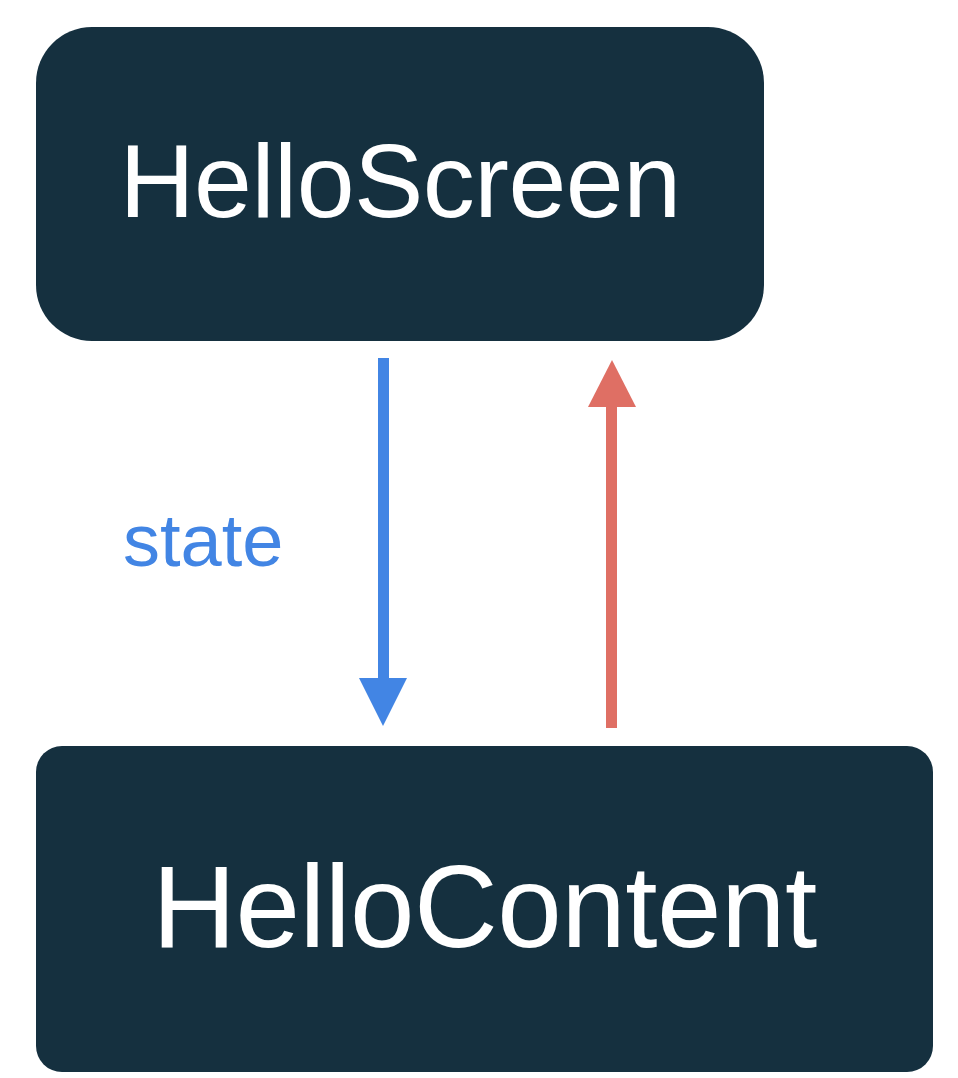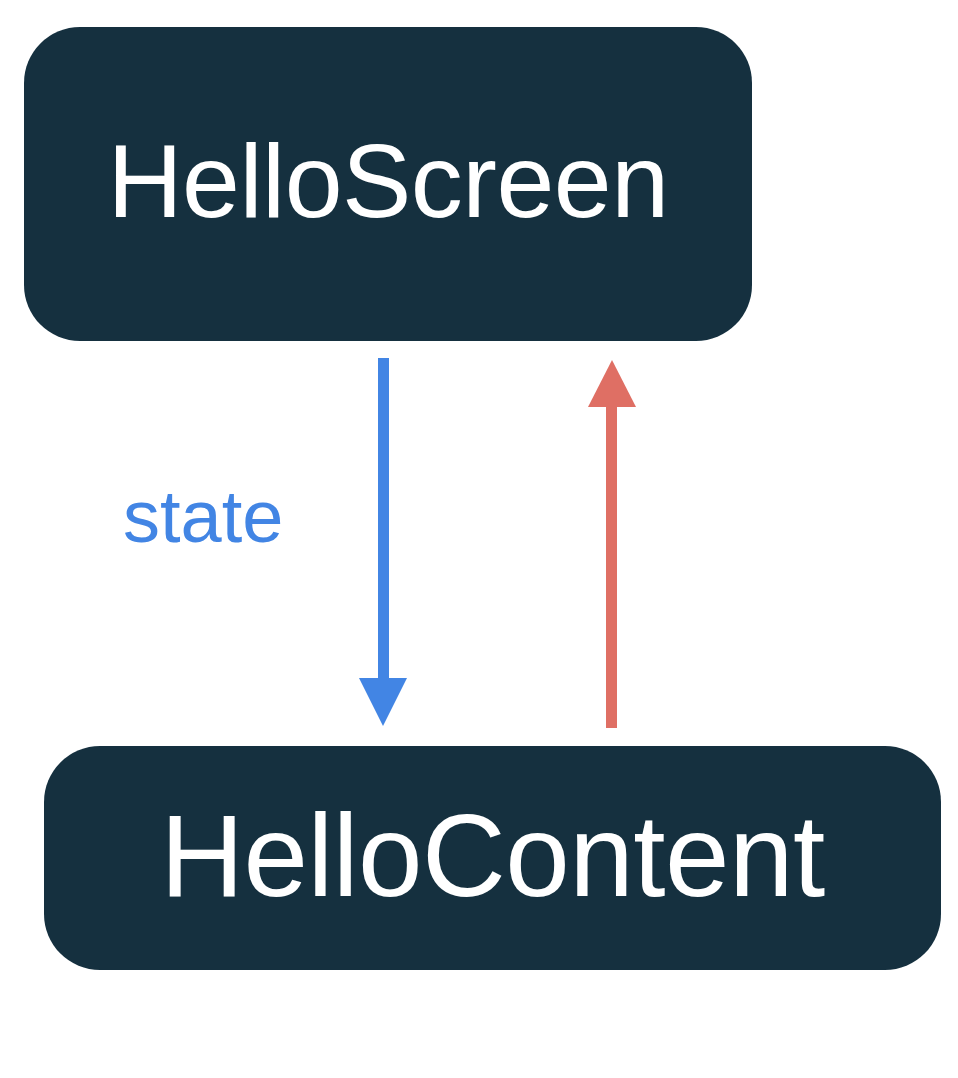--- a/index.html
+++ b/index.html
@@ -28,35 +28,36 @@
     justify-content: center;
     box-sizing: border-box;
     border-radius: 56px;
     background: #15303f;
     color: #ffffff;
     letter-spacing: -0.5px;
     white-space: nowrap;
     user-select: none;
   }
   #node-screen {
-    left: 24px;
+    left: 36px;
     top: 27px;
     width: 728px;
     height: 314px;
   }
   #node-screen .node-label {
     font-size: 104px;
     line-height: 1;
     padding-bottom: 6px;
   }
   #node-content {
-    left: 44px;
+    left: 36px;
     top: 746px;
     width: 897px;
-    height: 224px;
+    height: 326px;
+    border-radius: 26px;
   }
   #node-content .node-label {
     font-size: 116px;
     line-height: 1;
     padding-bottom: 4px;
   }
   .node-label {
     font-weight: 400;
   }
 
@@ -72,21 +73,21 @@
   
   .edge-label {
     position: absolute;
     font-size: 74px;
     line-height: 1;
     white-space: nowrap;
     user-select: none;
   }
   #label-state {
     left: 123px;
-    top: 480px;
+    top: 504px;
     color: #4285e4;
   }
   #label-event {
     left: 673px;
     top: 504px;
     color: #df6f64;
   }
 </style>
 </head>
 <body>

